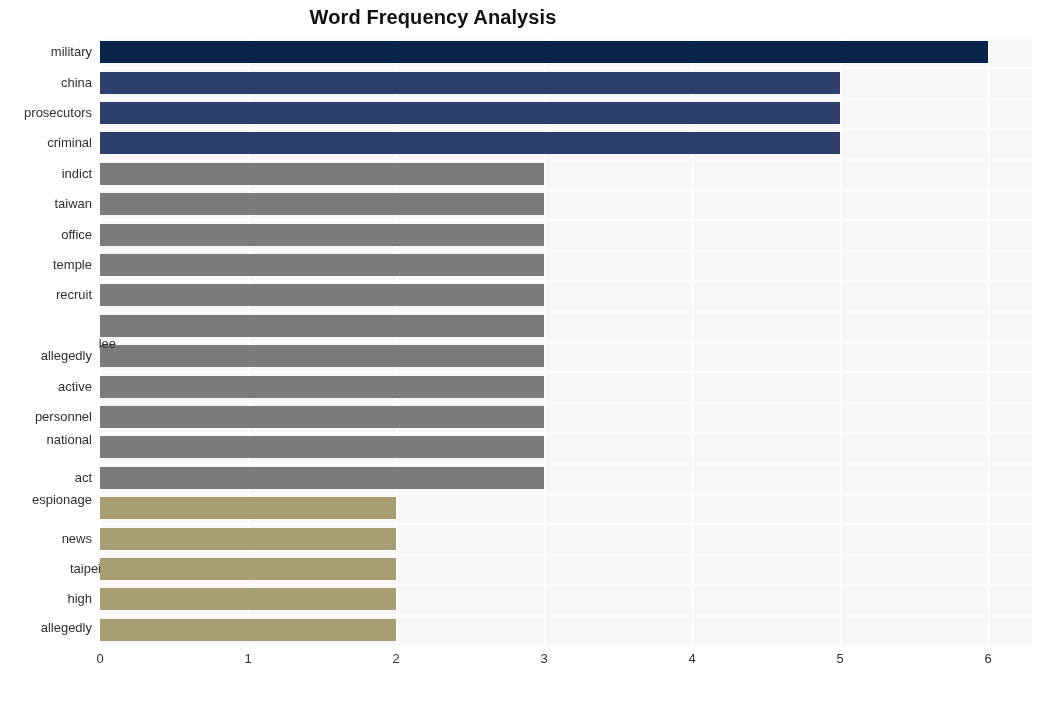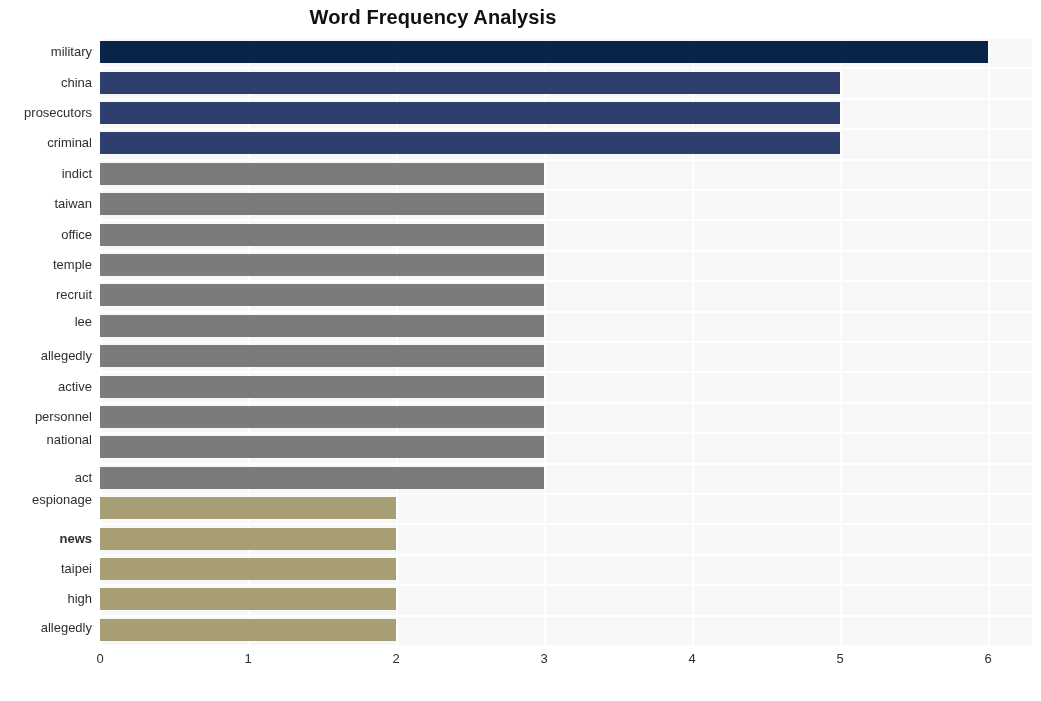--- a/index.html
+++ b/index.html
@@ -149,29 +149,29 @@
   <div id="ylabels-layer">
       <div class="ylabel" style="top: 44.2px;">military</div>
       <div class="ylabel" style="top: 74.6px;">china</div>
       <div class="ylabel" style="top: 105px;">prosecutors</div>
       <div class="ylabel" style="top: 135.4px;">criminal</div>
       <div class="ylabel" style="top: 165.8px;">indict</div>
       <div class="ylabel" style="top: 196.2px;">taiwan</div>
       <div class="ylabel" style="top: 226.6px;">office</div>
       <div class="ylabel" style="top: 257px;">temple</div>
       <div class="ylabel" style="top: 287.4px;">recruit</div>
-      <div class="ylabel" style="top: 314px;">lee</div>
+      <div class="ylabel" style="top: 336px; padding-left: 24px;">lee</div>
       <div class="ylabel" style="top: 348.2px;">allegedly</div>
       <div class="ylabel" style="top: 378.6px;">active</div>
       <div class="ylabel" style="top: 409px;">personnel</div>
       <div class="ylabel" style="top: 432px; text-align: right;">national</div>
       <div class="ylabel" style="top: 469.8px;">act</div>
       <div class="ylabel" style="top: 492px;">espionage</div>
-      <div class="ylabel" style="top: 530.6px; font-weight: bold;">news</div>
-      <div class="ylabel" style="top: 561px;">taipei</div>
+      <div class="ylabel" style="top: 530.6px;">news</div>
+      <div class="ylabel" style="top: 561px; margin-left: 9px;">taipei</div>
       <div class="ylabel" style="top: 591.4px;">high</div>
       <div class="ylabel" style="top: 620px;">allegedly</div>
     </div>
   <div id="xticks-layer">
       <div class="xtick" style="left: 100px;">0</div>
       <div class="xtick" style="left: 248px;">1</div>
       <div class="xtick" style="left: 396px;">2</div>
       <div class="xtick" style="left: 544px;">3</div>
       <div class="xtick" style="left: 692px;">4</div>
       <div class="xtick" style="left: 840px;">5</div>

